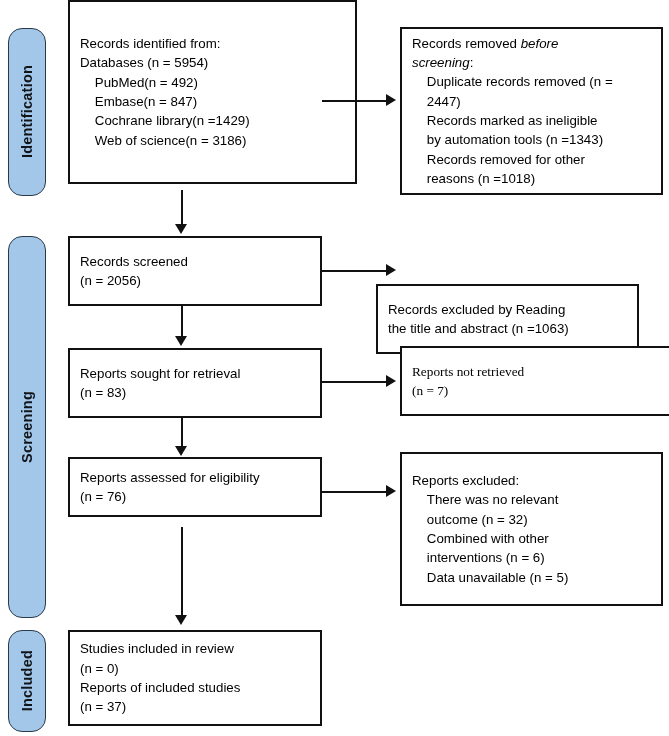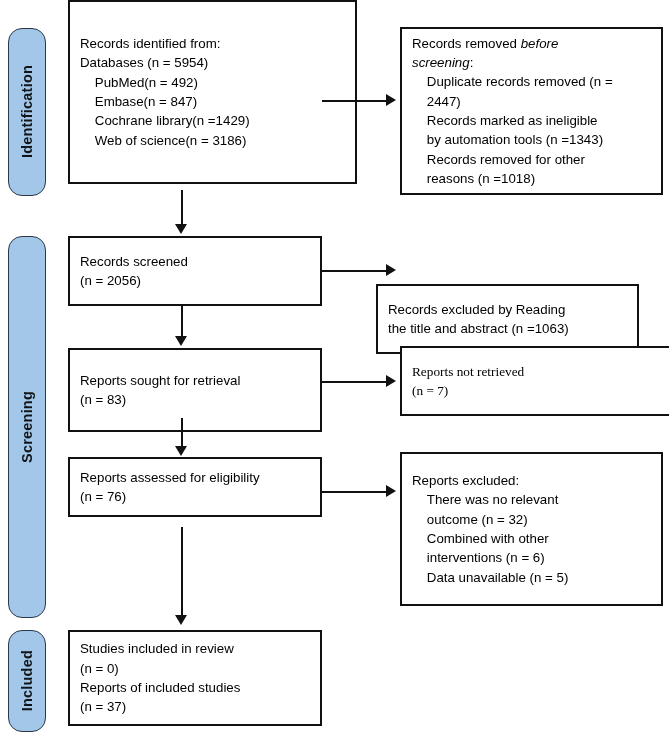--- a/index.html
+++ b/index.html
@@ -135,21 +135,21 @@
     <div class="box-text">Records excluded by Reading
 the title and abstract (n =1063)</div>
   </div>
 
   <div class="h-line" style="left:322px; top:270px; width:66px;"></div>
   <div class="arrow-right" style="left:386px; top:264px;"></div>
 
   <div class="v-line" style="left:181px; top:306px; height:32px;"></div>
   <div class="arrow-down" style="left:175px; top:336px;"></div>
 
-  <div class="flow-box" style="left:68px; top:348px; width:254px; height:84px;">
+  <div class="flow-box" style="left:68px; top:348px; width:254px; height:70px;">
     <div class="box-text">Reports sought for retrieval
 (n = 83)</div>
   </div>
 
   <div class="flow-box" style="left:400px; top:346px; width:289px; height:70px;font-family:Liberation Serif, serif;">
     <div class="box-text">Reports not retrieved
 (n = 7)</div>
   </div>
 
   <div class="h-line" style="left:322px; top:381px; width:66px;"></div>

